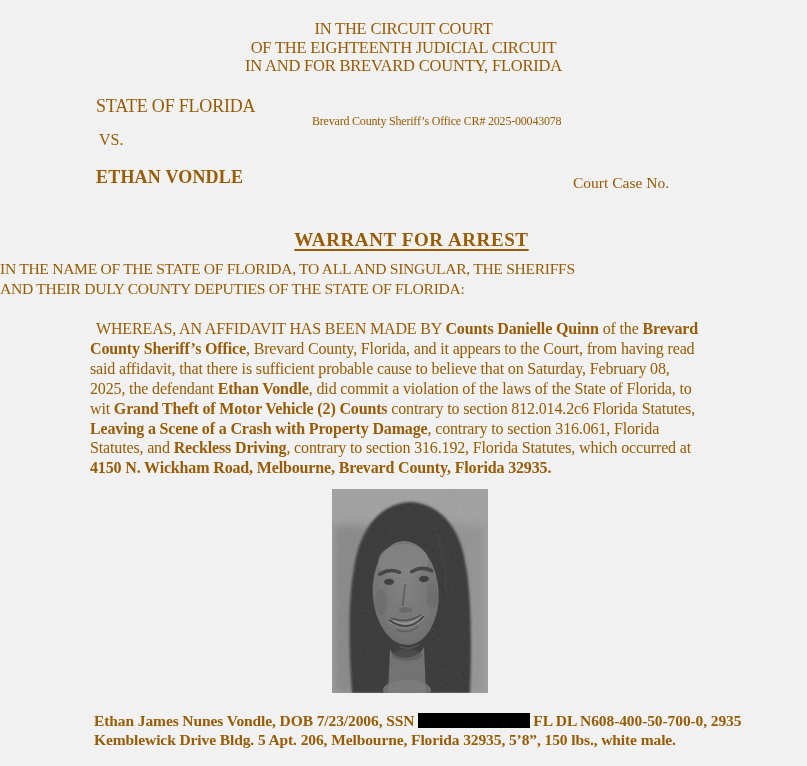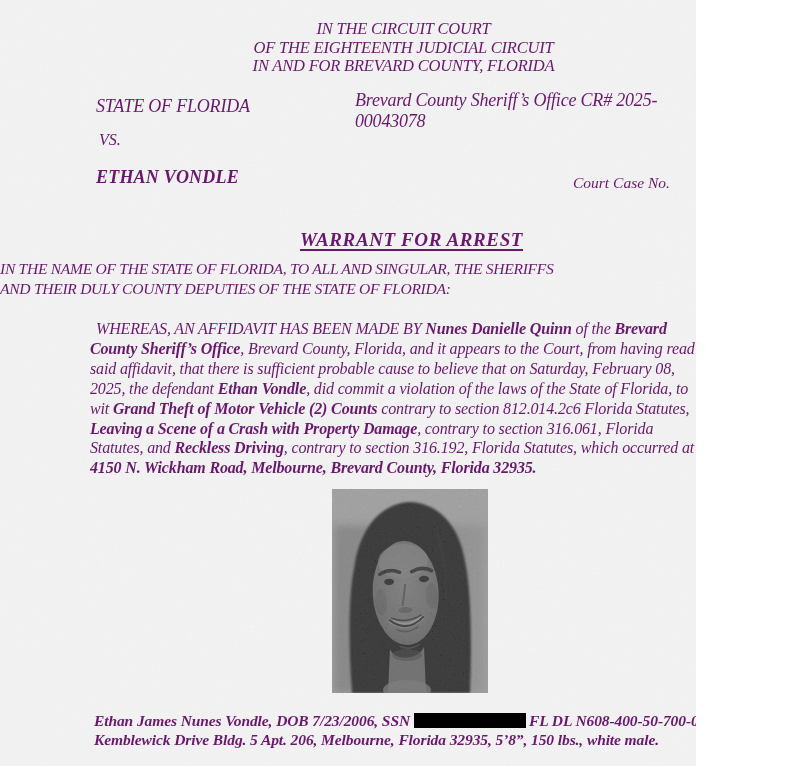--- a/index.html
+++ b/index.html
@@ -1,26 +1,26 @@
 <!DOCTYPE html>
 <html><head>
 <meta charset="utf-8">
 <style>
   html,body{margin:0;padding:0;background:#ffffff;}
   .page{
-    position:relative;width:696px;height:766px;background:#ffffff;overflow:hidden;
-    font-family:"Liberation Serif","DejaVu Serif",serif;color:#701a75;font-style:italic;
+    position:relative;width:807px;height:766px;background:#ffffff;overflow:hidden;
+    font-family:"Liberation Serif","DejaVu Serif",serif;color:#a16207;
     -webkit-font-smoothing:antialiased;
   }
   .abs{position:absolute;}
   
   .court-header{top:20px;left:0;width:807px;text-align:center;font-size:16.5px;line-height:18.6px;letter-spacing:-0.2px;}
   
   .plaintiff{top:96px;left:96px;font-size:18px;letter-spacing:-0.2px;}
-  .agency-case{top:90px;left:312px;font-size:18px;letter-spacing:-0.2px;margin-left:43px;}
+  .agency-case{top:114px;left:312px;font-size:12px;letter-spacing:-0.2px;}
   .vs{top:131px;left:99px;font-size:16px;}
   .defendant{top:167px;left:96px;font-size:18px;font-weight:bold;letter-spacing:0.2px;}
   .court-case{top:174px;left:573px;font-size:15.5px;}
   
   .title{top:221px;left:0;width:807px;margin:8px;text-align:center;font-size:19px;font-weight:bold;letter-spacing:0.6px;
     text-decoration:underline;text-decoration-thickness:2px;text-underline-offset:3px;}
   
   .address{top:259px;left:0;width:807px;text-align:left;font-size:15.6px;line-height:19.6px;letter-spacing:-0.3px;}
   
   .body-par{top:319px;left:90px;width:700px;font-size:16px;line-height:19.9px;letter-spacing:-0.15px;}
@@ -54,21 +54,21 @@
   <div class="abs court-case">Court Case No.</div>
 
   <h1 class="abs title">WARRANT FOR ARREST</h1>
 
   <div class="abs address">
     <div>IN THE NAME OF THE STATE OF FLORIDA, TO ALL AND SINGULAR, THE SHERIFFS</div>
     <div>AND THEIR DULY COUNTY DEPUTIES OF THE STATE OF FLORIDA:</div>
   </div>
 
   <div class="abs body-par">
-    <div class="bline indent"><span>WHEREAS, AN AFFIDAVIT HAS BEEN MADE BY </span><b>Nunes Danielle Quinn</b><span> of the </span><b>Brevard</b></div>
+    <div class="bline indent"><span>WHEREAS, AN AFFIDAVIT HAS BEEN MADE BY </span><b>Counts Danielle Quinn</b><span> of the </span><b>Brevard</b></div>
     <div class="bline"><b>County Sheriff’s Office</b><span>, Brevard County, Florida, and it appears to the Court, from having read</span></div>
     <div class="bline"><span>said affidavit, that there is sufficient probable cause to believe that on Saturday, February 08,</span></div>
     <div class="bline"><span>2025, the defendant </span><b>Ethan Vondle</b><span>, did commit a violation of the laws of the State of Florida, to</span></div>
     <div class="bline"><span>wit </span><b>Grand Theft of Motor Vehicle (2) Counts</b><span> contrary to section 812.014.2c6 Florida Statutes,</span></div>
     <div class="bline"><b>Leaving a Scene of a Crash with Property Damage</b><span>, contrary to section 316.061, Florida</span></div>
     <div class="bline"><span>Statutes, and </span><b>Reckless Driving</b><span>, contrary to section 316.192, Florida Statutes, which occurred at</span></div>
     <div class="bline"><b>4150 N. Wickham Road, Melbourne, Brevard County, Florida 32935.</b></div>
   </div>
 
   <figure class="abs photo">

